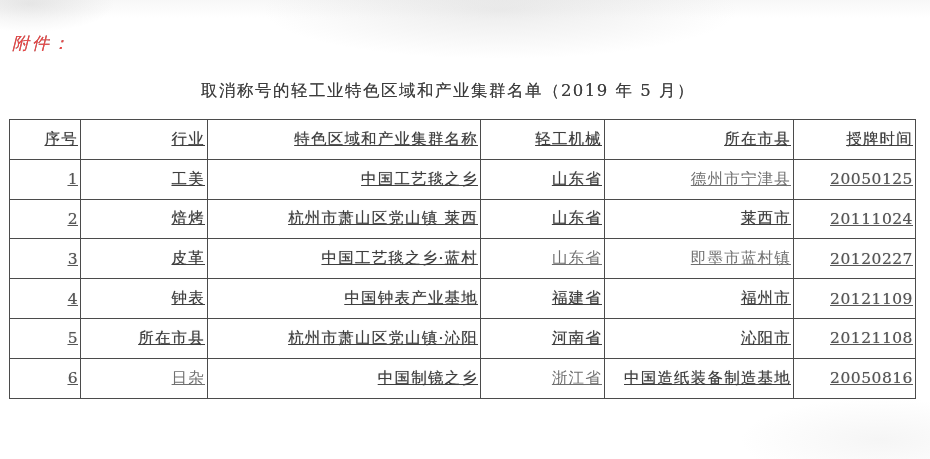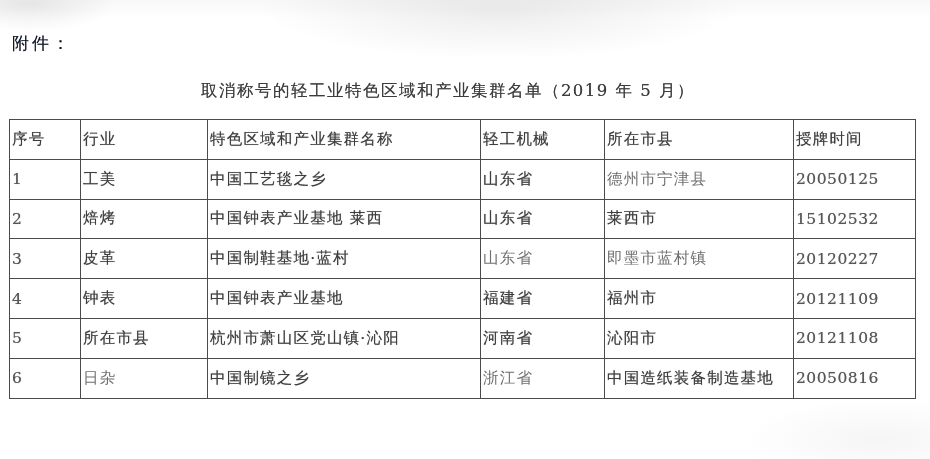--- a/index.html
+++ b/index.html
@@ -25,22 +25,23 @@
       radial-gradient(ellipse 120px 40px at 30px 4px, rgba(160,160,160,0.22), rgba(160,160,160,0) 70%),
       radial-gradient(ellipse 200px 60px at 880px 440px, rgba(190,190,190,0.15), rgba(190,190,190,0) 70%),
       linear-gradient(180deg, rgba(225,225,225,0.25) 0%, rgba(255,255,255,0) 4%);
   }
   .attachment {
     position: absolute;
     left: 12px;
     top: 32px;
     font-size: 17px;
     letter-spacing: 3px;
-    color: #0f172a;
+    color: #ef4444;
     text-shadow: 0 0 0.6px rgba(70,70,70,0.7);
+    font-style: italic;
   }
   .doc-title {
     position: absolute;
     left: 0;
     top: 80px;
     width: 930px;
     transform: translateX(-17px);
     text-align: center;
     font-size: 16.5px;
     letter-spacing: 1.5px;
@@ -54,28 +55,29 @@
     top: 119px;
     width: 906px;
     border-collapse: collapse;
     table-layout: fixed;
     font-size: 15.5px;
   }
   .doc-table th, .doc-table td {
     border: 1.6px solid #4b4b4b;
     height: 38.8px;
     padding: 0 2px;
-    text-align: left;
+    text-align: right;
     vertical-align: middle;
     font-weight: normal;
     letter-spacing: 1.2px;
     color: #3e3e3e;
     text-shadow: 0 0 0.7px rgba(80,80,80,0.65);
     white-space: nowrap;
     overflow: hidden;
+    text-decoration: underline;
   }
   .doc-table td.num {
     font-family: "DejaVu Serif", "Liberation Serif", serif;
     letter-spacing: 0.5px;
     color: #565656;
   }
   
   .doc-table tbody tr:nth-child(1) td:nth-child(5),
   .doc-table tbody tr:nth-child(3) td:nth-child(4),
   .doc-table tbody tr:nth-child(3) td:nth-child(5),
@@ -118,29 +120,29 @@
       <td class="num">1</td>
       <td>工美</td>
       <td>中国工艺毯之乡</td>
       <td>山东省</td>
       <td>德州市宁津县</td>
       <td class="num">20050125</td>
     </tr>
     <tr>
       <td class="num">2</td>
       <td>焙烤</td>
-      <td>中国钟表产业基地 莱西</td>
+      <td>杭州市萧山区党山镇 莱西</td>
       <td>山东省</td>
       <td>莱西市</td>
-      <td class="num">15102532</td>
+      <td class="num">20111024</td>
     </tr>
     <tr>
       <td class="num">3</td>
       <td>皮革</td>
-      <td>中国制鞋基地·蓝村</td>
+      <td>中国工艺毯之乡·蓝村</td>
       <td>山东省</td>
       <td>即墨市蓝村镇</td>
       <td class="num">20120227</td>
     </tr>
     <tr>
       <td class="num">4</td>
       <td>钟表</td>
       <td>中国钟表产业基地</td>
       <td>福建省</td>
       <td>福州市</td>

